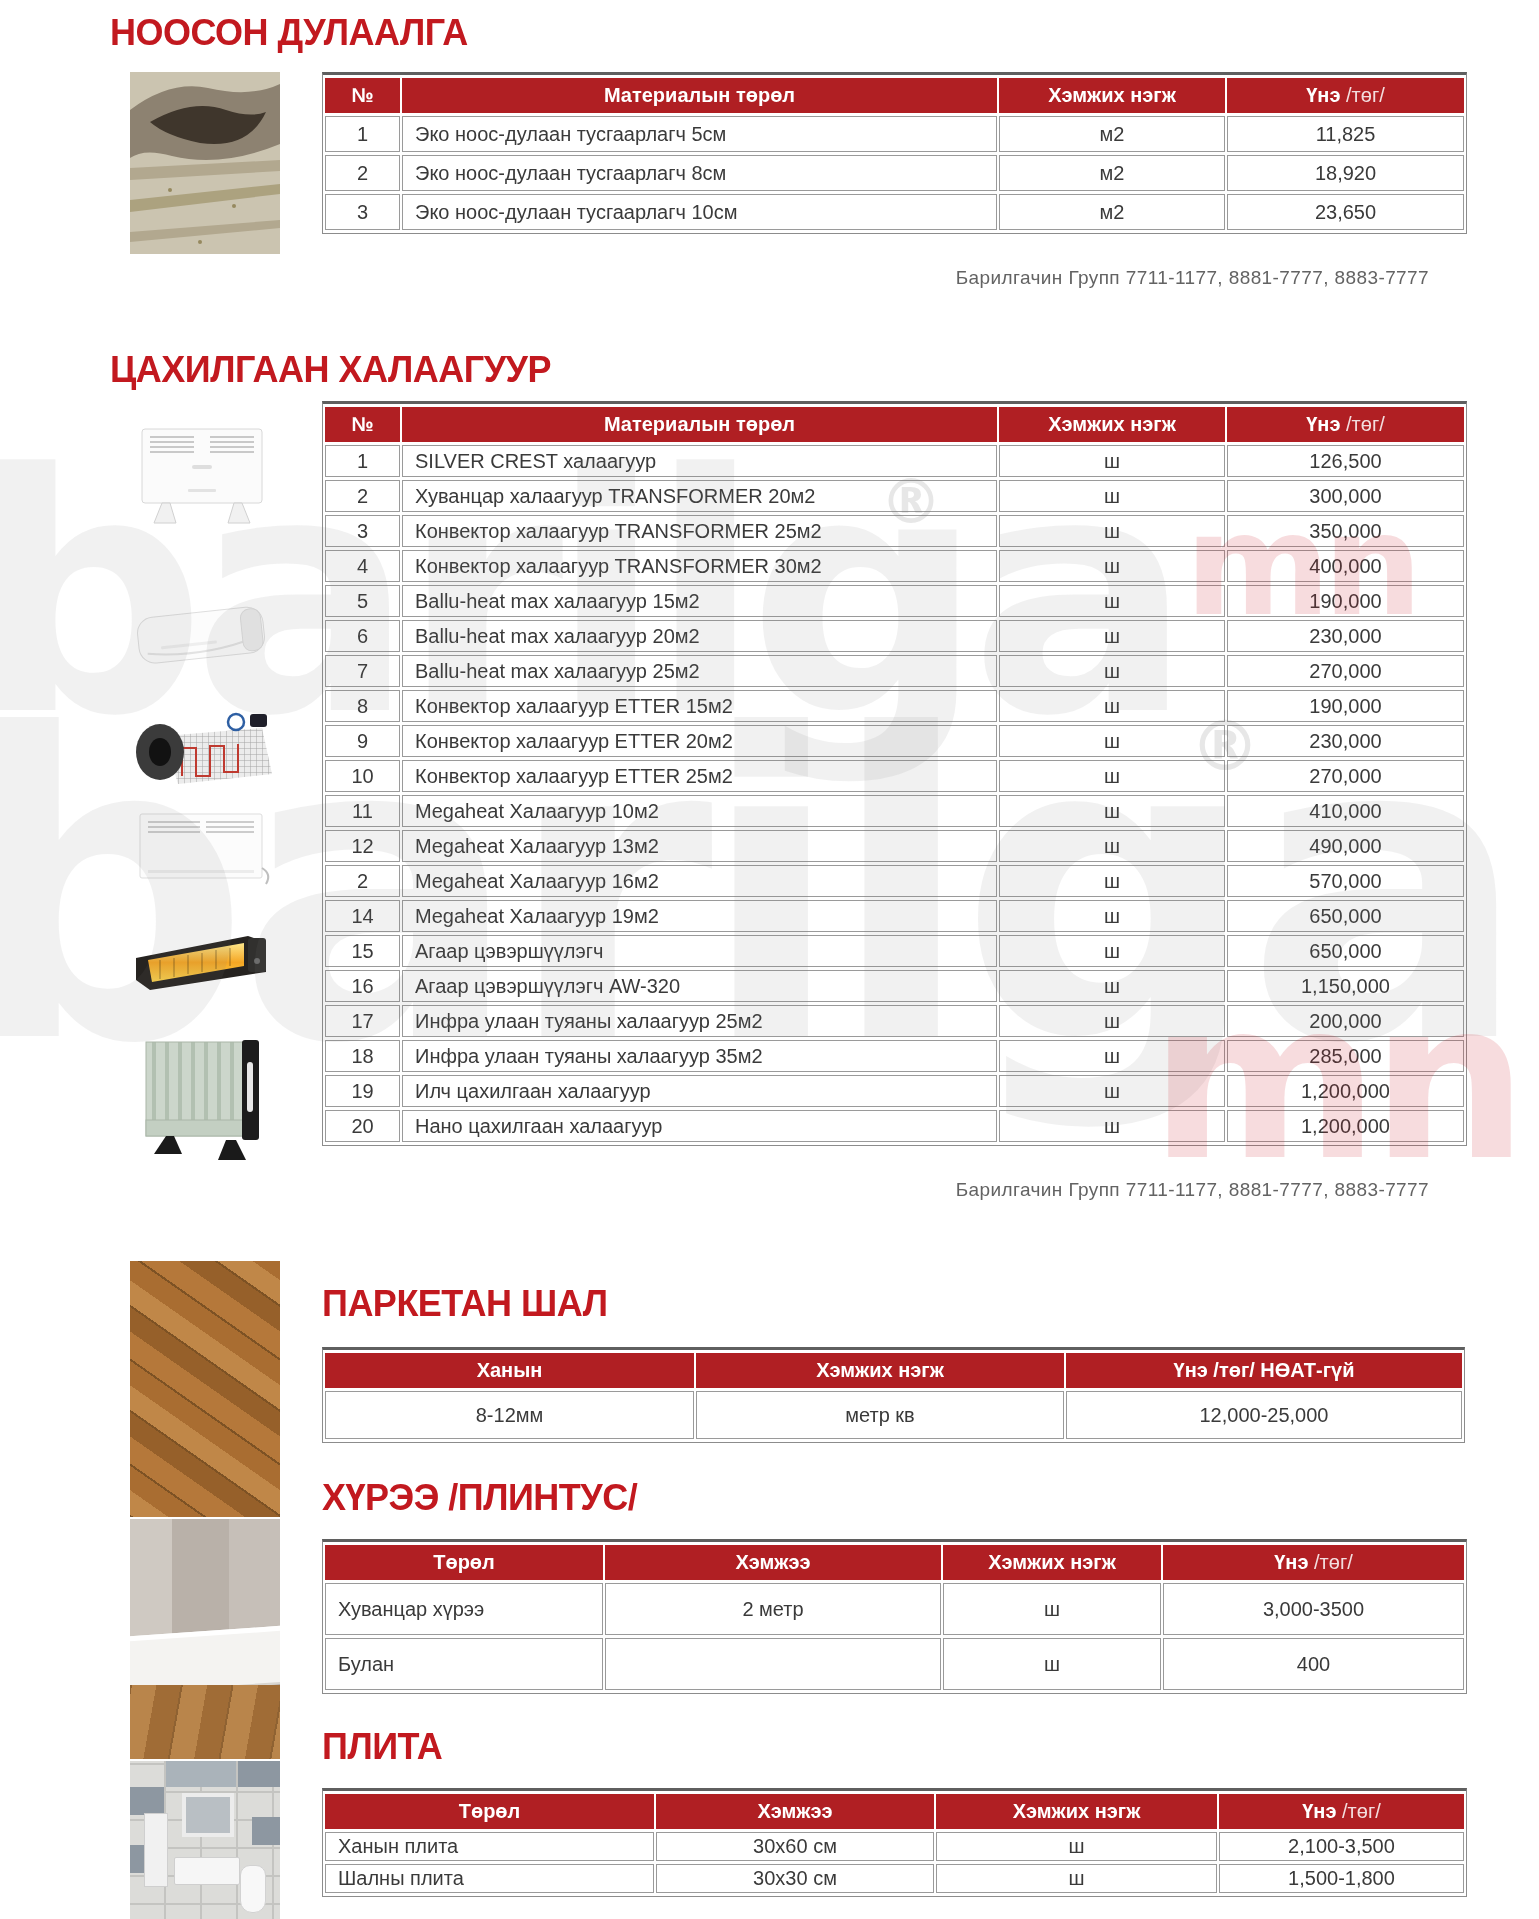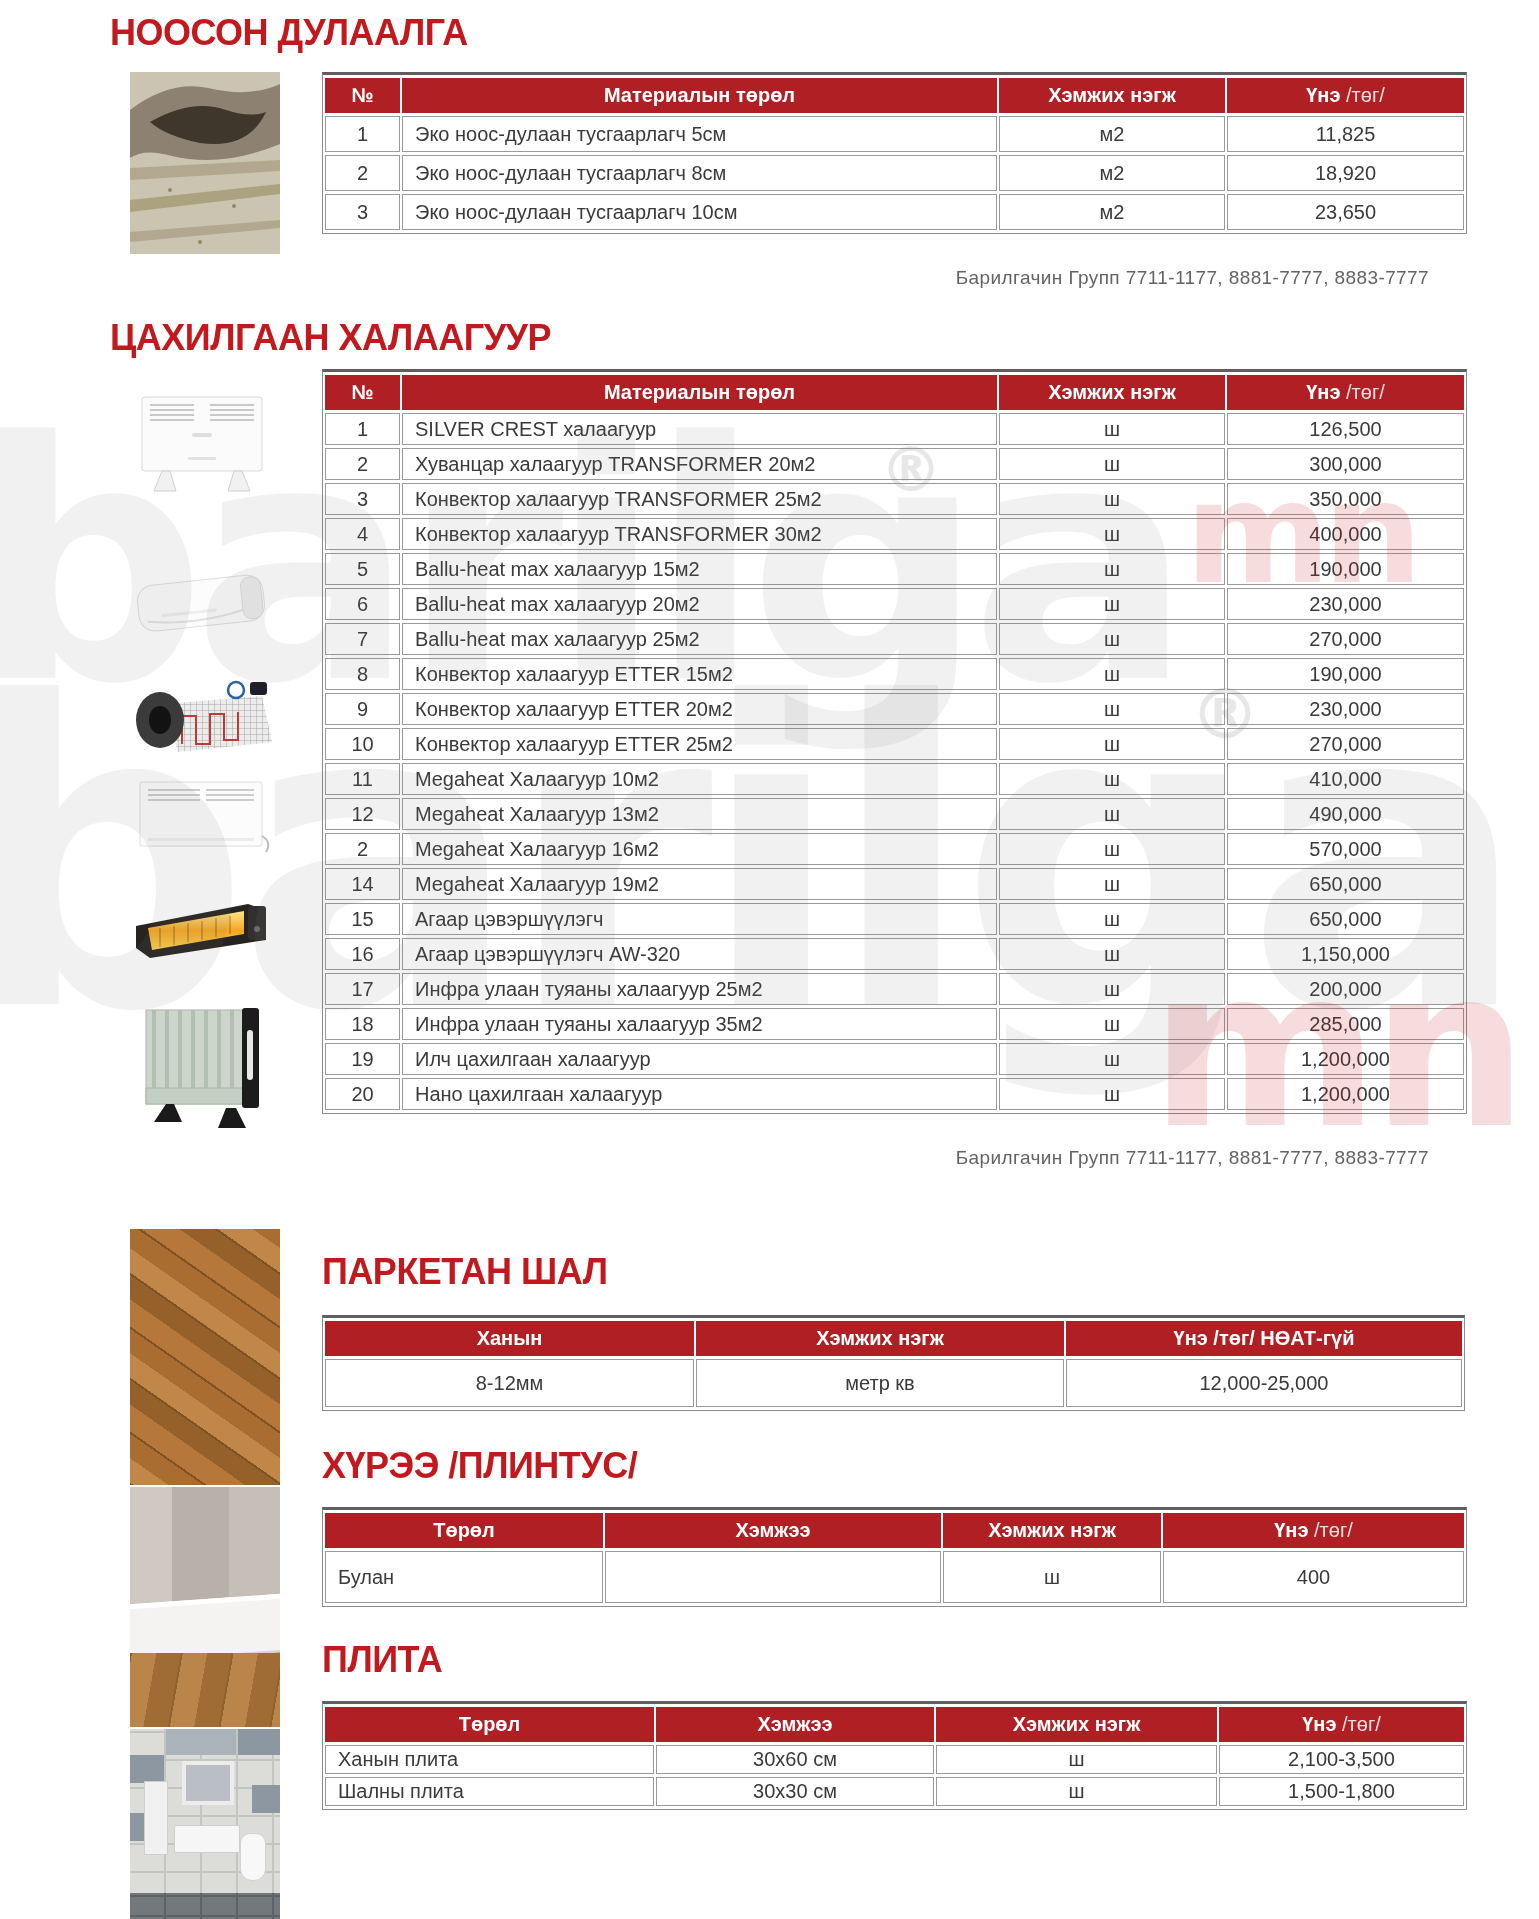--- a/index.html
+++ b/index.html
@@ -150,21 +150,21 @@
                 <td>м2</td>
                 <td>23,650</td>
               </tr>
             </tbody>
         </table>
       </div>
     </div>
     <div class="contact">Барилгачин Групп 7711-1177, 8881-7777, 8883-7777</div>
   </section>
 
-  <section style="margin-top:28px;">
+  <section style="margin-top:60px;">
     <h1 class="sec-title indent">ЦАХИЛГААН ХАЛААГУУР</h1>
     <div class="row" style="margin-top:10px;">
 
       <div class="wm wm-word" style="left:-30px; top:30px; font-size:330px;">barilga</div>
       <div class="wm wm-reg" style="left:880px; top:70px; font-size:62px;">®</div>
       <div class="wm wm-mn" style="left:1185px; top:95px; font-size:140px;">mn</div>
       <div class="wm wm-word" style="left:-50px; top:280px; font-size:420px;">barilga</div>
       <div class="wm wm-reg" style="left:1190px; top:310px; font-size:70px;">®</div>
       <div class="wm wm-mn" style="left:1150px; top:570px; font-size:220px;">mn</div>
 
@@ -454,20 +454,26 @@
           <thead>
             <tr>
               <th>Төрөл</th>
               <th>Хэмжээ</th>
               <th>Хэмжих нэгж</th>
               <th><span>Үнэ</span> <span class="unit-light">/төг/</span></th>
             </tr>
           </thead>
           <tbody>
 
+          <tr>
+                <td>Хуванцар хүрээ</td>
+                <td>2 метр</td>
+                <td>ш</td>
+                <td>3,000-3500</td>
+              </tr>
               <tr>
                 <td>Булан</td>
                 <td></td>
                 <td>ш</td>
                 <td>400</td>
               </tr>
             </tbody>
         </table>
       </section>
 

